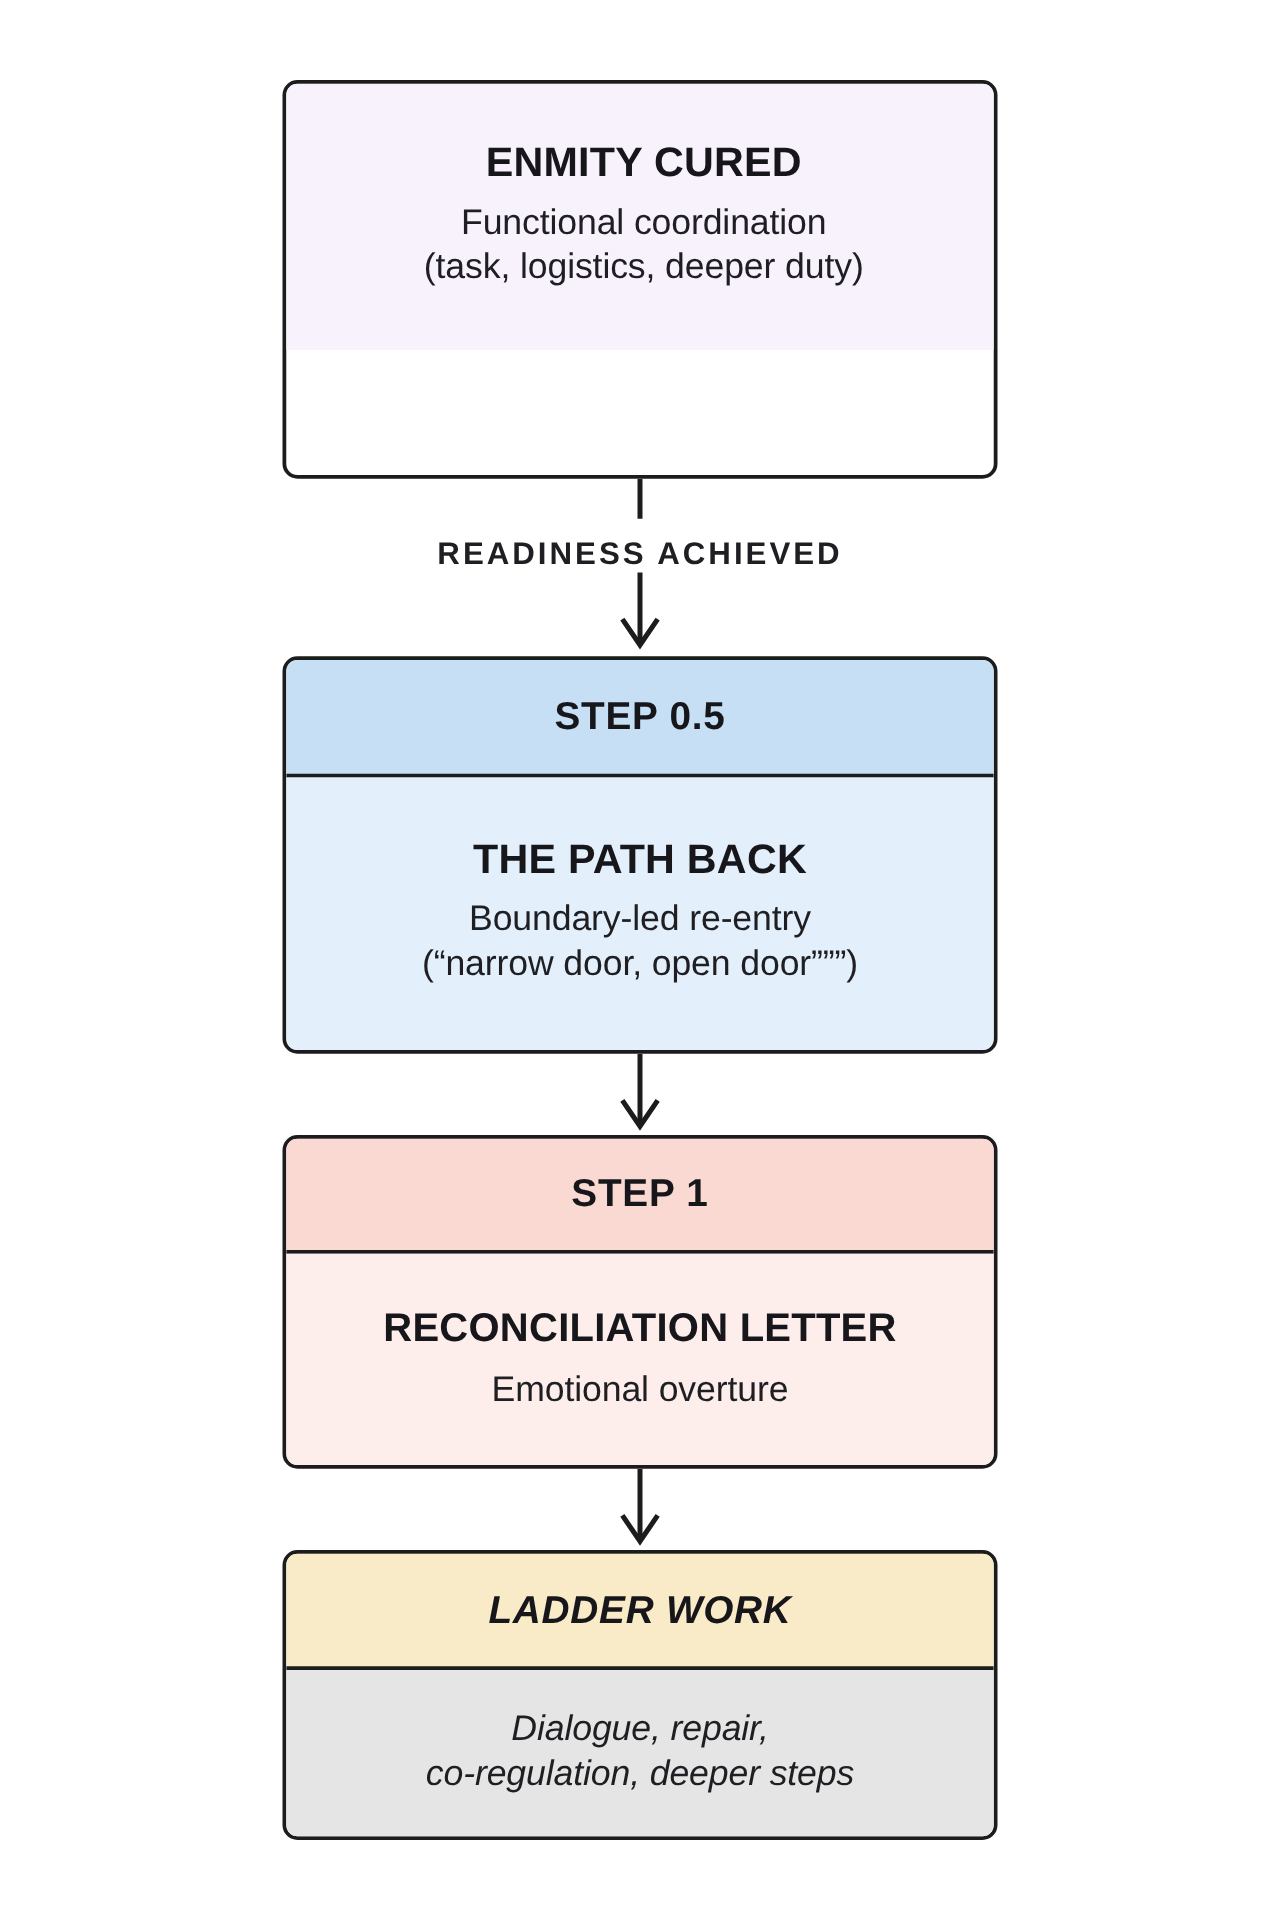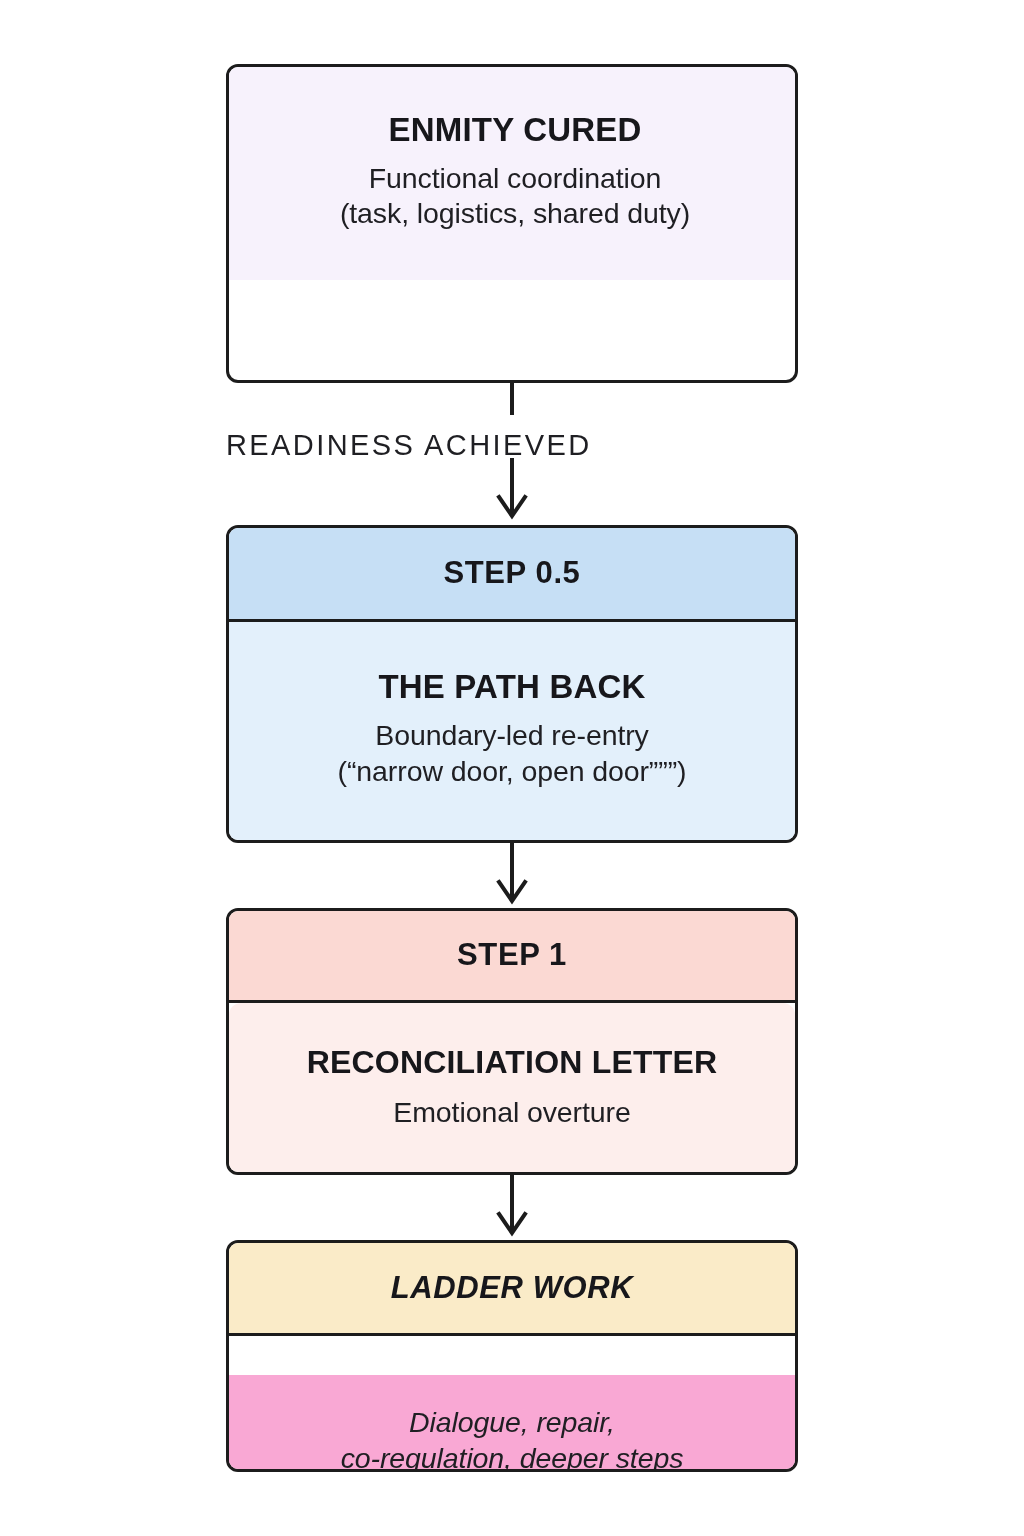--- a/index.html
+++ b/index.html
@@ -81,61 +81,62 @@
   #node-0 { height: 319px; }
   #node-0 .node-header { height: 100px; background: #dfd3f2; }
   #node-0 .node-body   { height: 213px; background: #f7f2fc; padding-left: 20px; }
 
   #node-1 { height: 318px; }
   #node-1 .node-header { height: 94px; background: #c6dff5; }
   #node-1 .node-body   { height: 218px; background: #e3f0fb; }
 
   #node-2 { height: 267px; }
   #node-2 .node-header { height: 92px; background: #fbd9d3; }
-  #node-2 .node-body   { height: 172px; background: #fdeeec; border-radius: 12px; }
+  #node-2 .node-body   { height: 172px; background: #fdeeec; }
   #node-2 .node-title  { font-size: 32px; margin-bottom: 14px; }
 
   #node-3 { height: 232px; font-style: italic; }
   #node-3 .node-header { height: 93px; background: #faebc8; }
-  #node-3 .node-body   { height: 136px; background: #f9a8d4; margin-top: 39px; }
+  #node-3 .node-body   { height: 136px; background: #e5e5e5; }
 
   
   .connector {
     position: relative;
     width: 100%;
   }
   .connector svg {
     display: block;
     margin: 0 auto;
   }
   #connector-0 { height: 142px; }
   #connector-1 { height: 65px; }
   #connector-2 { height: 65px; }
 
   .connector-label {
     position: absolute;
     left: 0;
     right: 0;
-    font-size: 29px;
-    font-weight: 400;
+    text-align: center;
+    font-size: 25px;
+    font-weight: 700;
     letter-spacing: 2.4px;
     color: #1f1f23;
     top: 46px;
   }
 </style>
 </head>
 <body>
 
 <div id="flow">
 
   <div class="node" id="node-0">
     <div class="node-body">
       <div class="node-title">ENMITY CURED</div>
       <div class="node-desc">Functional coordination
-(task, logistics, shared duty)</div>
+(task, logistics, deeper duty)</div>
     </div>
   </div>
 
   <div class="connector" id="connector-0">
     <svg width="40" height="142" viewBox="0 0 40 142">
       <line x1="20" y1="0" x2="20" y2="32" stroke="#1c1c1c" stroke-width="4"></line>
       <line x1="20" y1="75" x2="20" y2="130" stroke="#1c1c1c" stroke-width="4"></line>
       <polyline points="7,114 20,133 33,114" fill="none" stroke="#1c1c1c" stroke-width="4" stroke-linecap="square" stroke-linejoin="miter"></polyline>
     </svg>
     <div class="connector-label">READINESS ACHIEVED</div>

